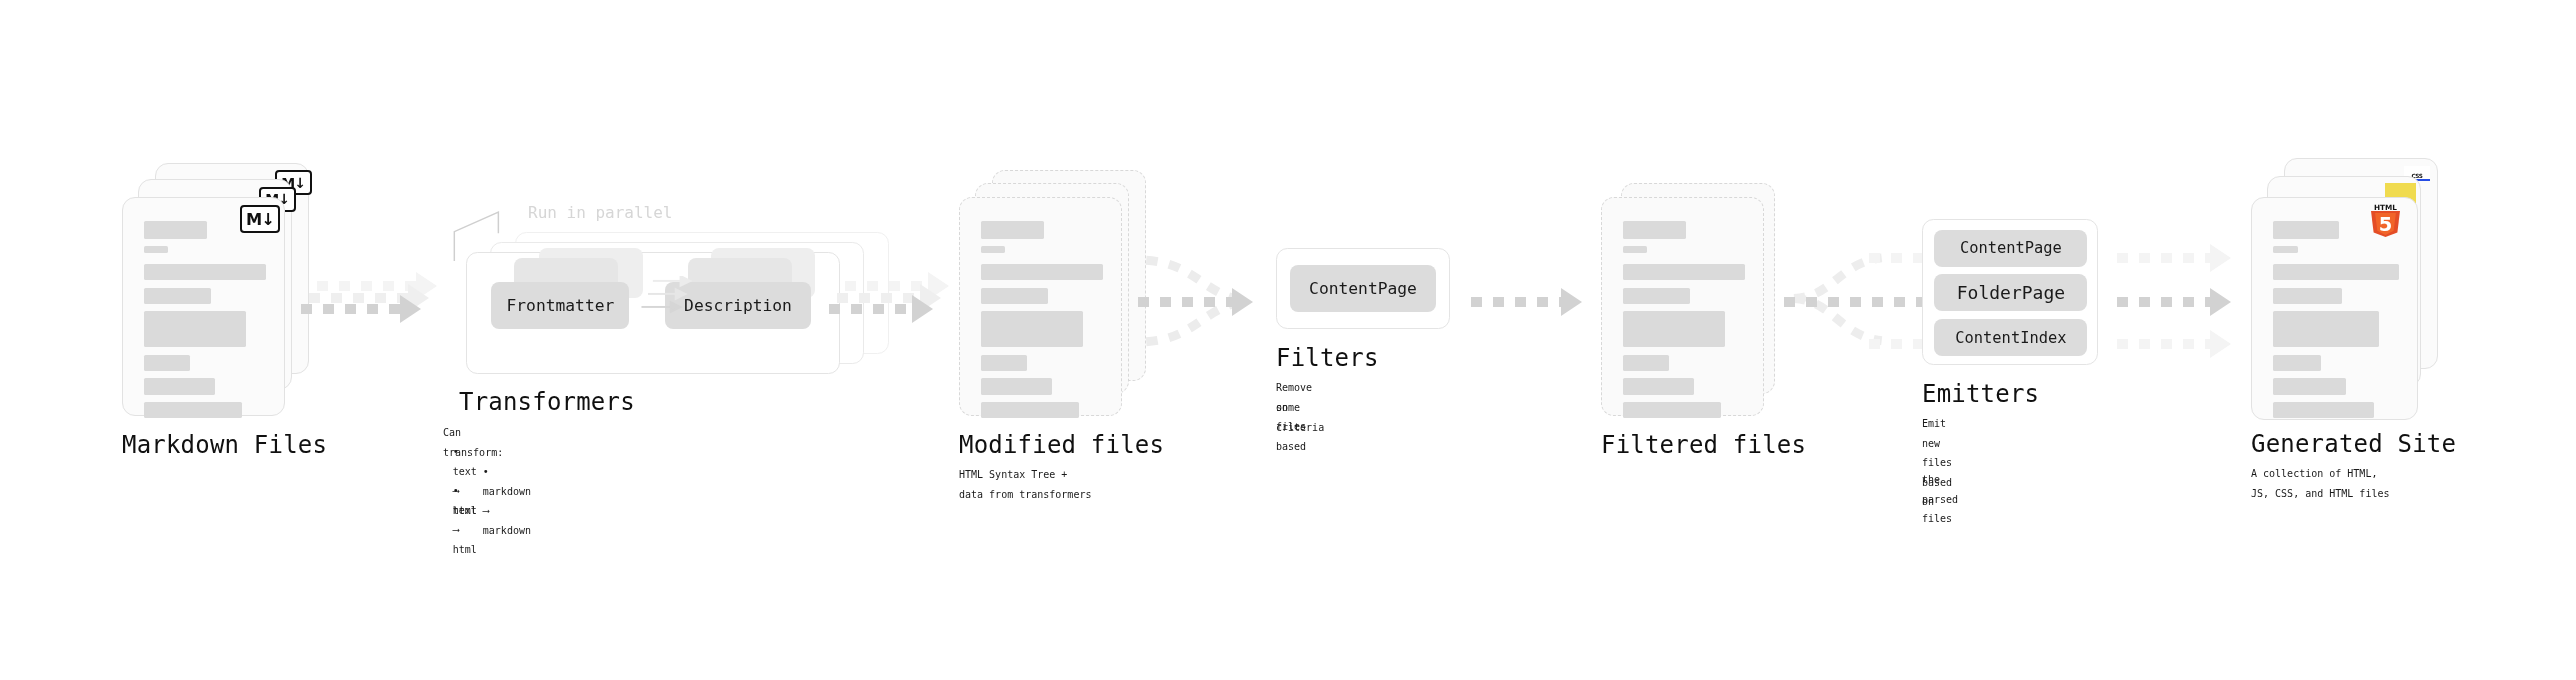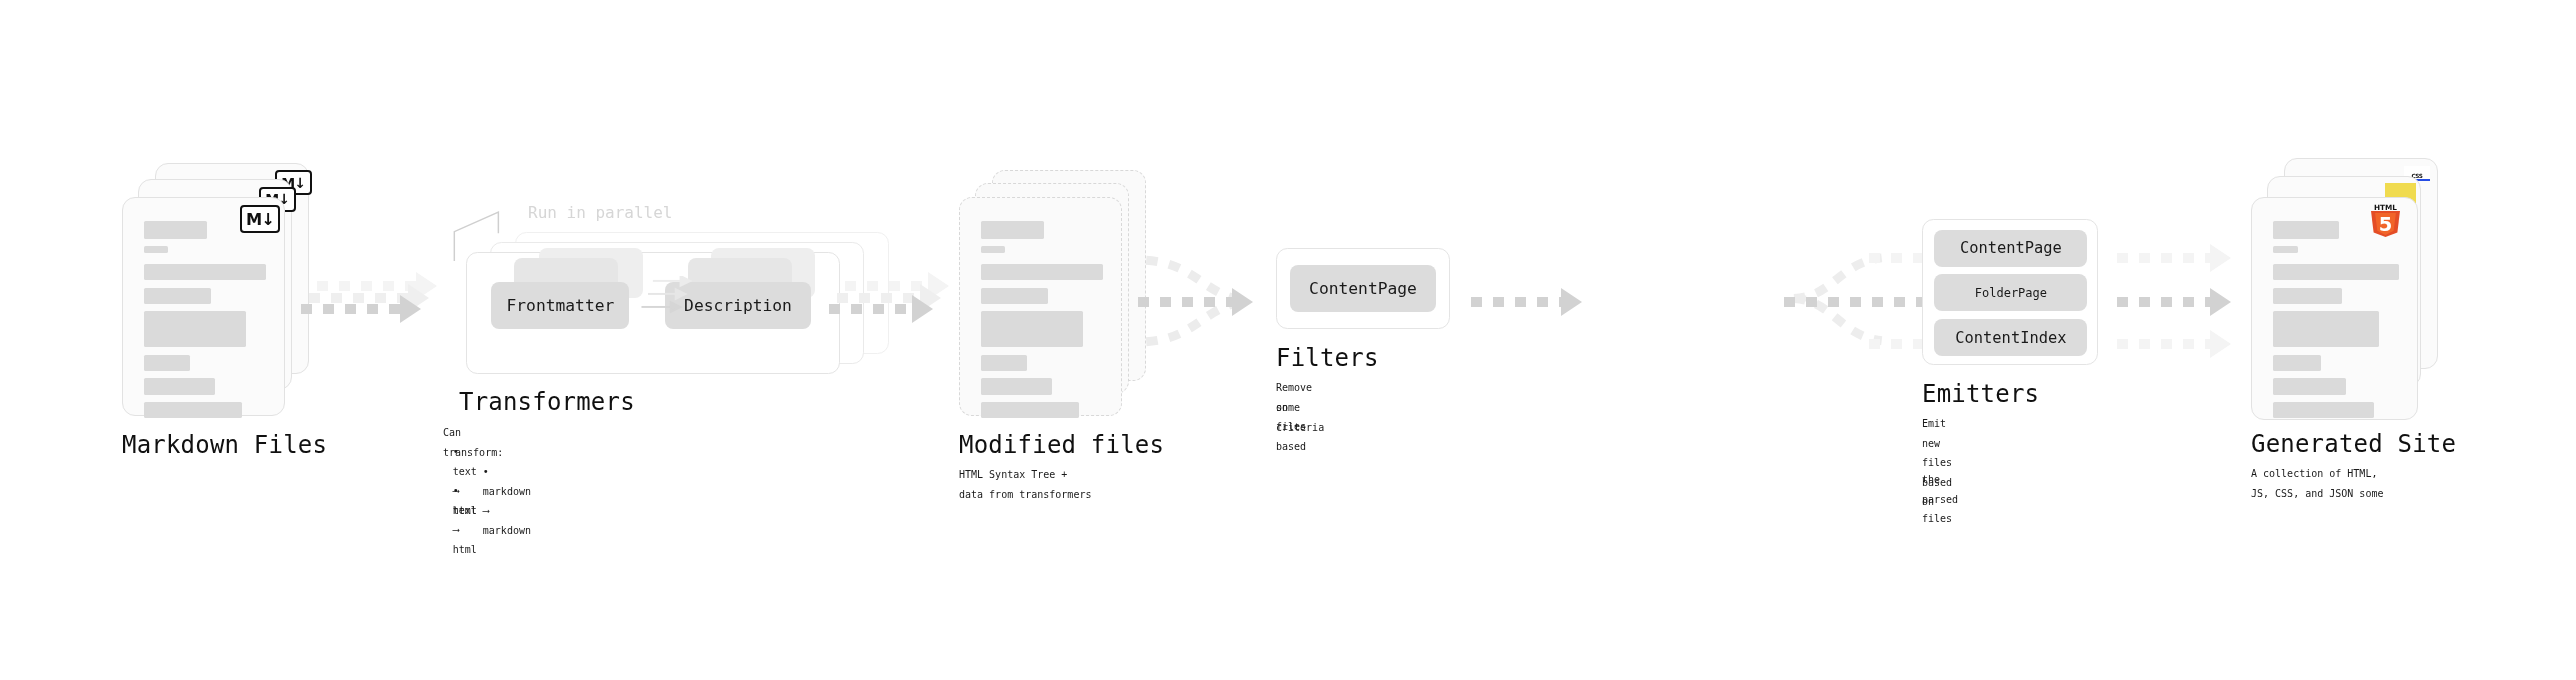--- a/index.html
+++ b/index.html
@@ -262,20 +262,38 @@
     <div class="title" style="left:0px;top:96px;">Filters</div>
     <div class="desc" style="left:0px;top:130px;">Remove some files based</div>
     <div class="desc" style="left:0px;top:150px;">on criteria</div>
   </div>
 
   <div class="arrow a-strong" style="left:1471px;top:296px;width:111px;">
     <div class="shaft"></div>
       <div class="head"></div>
   </div>
 
+  <div class="node" style="left:1601px;top:163px;">
+    <div class="stack" style="width:187px;height:260px;">
+      <div class="card dashed" style="left:19.5px;top:19.5px;width:154px;height:211px;"></div>
+      <div class="card dashed front" style="left:0px;top:34px;width:163px;height:219px;">
+        <div class="lines">
+          <div class="ln h-title"></div>
+          <div class="ln h-sub"></div>
+          <div class="ln w100"></div>
+          <div class="ln w55"></div>
+          <div class="ln w85"></div>
+          <div class="ln w38"></div>
+          <div class="ln w58"></div>
+          <div class="ln w80"></div>
+        </div>
+      </div>
+    </div>
+    <div class="title" style="left:0px;top:268px;">Filtered files</div>
+  </div>
 
   <svg class="fan" width="171" height="130" style="left:1784px;top:240px;" viewBox="0 0 210 160">
     <path d="M12 72 C 60 70, 68 28, 120 22" stroke="#ededed" stroke-width="11" fill="none" stroke-dasharray="14 14"></path>
     <path d="M12 72 C 60 74, 68 118, 120 124" stroke="#ededed" stroke-width="11" fill="none" stroke-dasharray="14 14"></path>
   </svg>
   <div class="arrow a-faint" style="left:1869px;top:252px;width:98px;">
     <div class="shaft"></div>
       <div class="head"></div>
   </div>
   <div class="arrow a-strong" style="left:1784px;top:296px;width:183px;">
@@ -283,21 +301,21 @@
       <div class="head"></div>
   </div>
   <div class="arrow a-faint" style="left:1869px;top:338px;width:98px;">
     <div class="shaft"></div>
       <div class="head"></div>
   </div>
 
   <div class="node" style="left:1922px;top:219px;">
     <div class="gbox" style="left:0px;top:0px;width:176px;height:146px;">
       <div class="chip" style="left:11.4px;top:9.8px;width:153px;height:37px;font-size:15.4px;">ContentPage</div>
-      <div class="chip" style="left:11.4px;top:54px;width:153px;height:37px;font-size:12px;">FolderPage</div>
+      <div class="chip" style="left:11.4px;top:54px;width:153px;height:37px;font-size:18px;">FolderPage</div>
       <div class="chip" style="left:11.4px;top:99px;width:153px;height:37px;font-size:15.4px;">ContentIndex</div>
     </div>
     <div class="title" style="left:0px;top:161px;">Emitters</div>
     <div class="desc" style="left:0px;top:195px;">Emit new files based on</div>
     <div class="desc" style="left:0px;top:215px;margin-top:36px;">the parsed files</div>
   </div>
 
   <div class="arrow a-faint" style="left:2117px;top:252px;width:114px;">
     <div class="shaft"></div>
       <div class="head"></div>
@@ -333,17 +351,17 @@
       </div>
       <div class="badge html5" style="left:120px;top:45px;width:29px;height:37px;">
         <div class="h5-word">HTML</div>
         <div class="shield"></div>
         <div class="shield-in"></div>
         <div class="five">5</div>
       </div>
     </div>
     <div class="title" style="left:0px;top:272px;">Generated Site</div>
     <div class="desc" style="left:0px;top:306px;">A collection of HTML,</div>
-    <div class="desc" style="left:0px;top:326px;">JS, CSS, and JSON some</div>
+    <div class="desc" style="left:0px;top:326px;">JS, CSS, and HTML files</div>
   </div>
 
 </div>
 
 
 </body></html>

